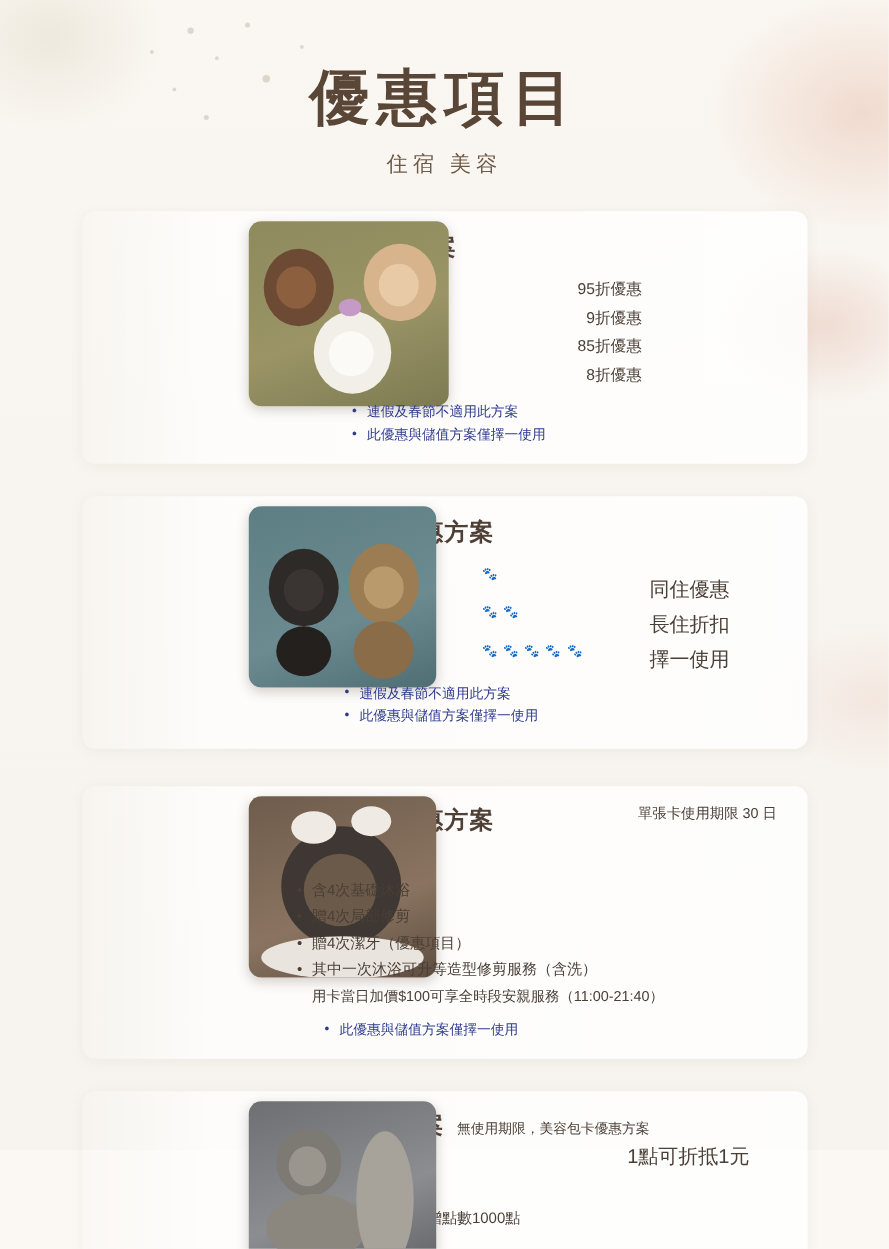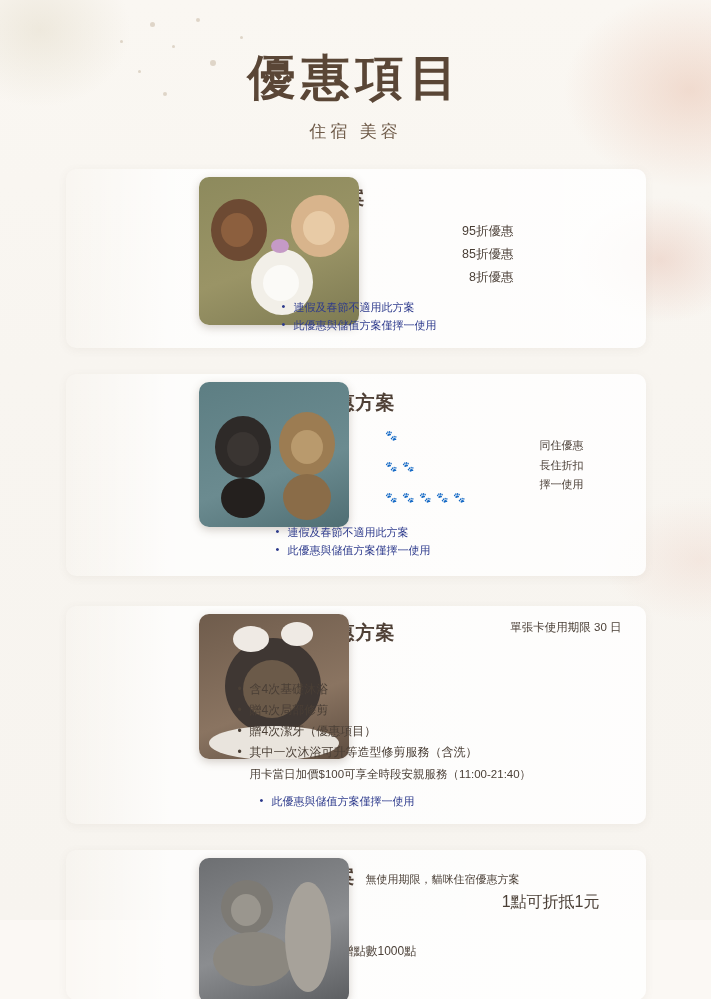--- a/index.html
+++ b/index.html
@@ -89,21 +89,21 @@
   #sec1 .notes { margin-top: 12px; padding-left: 36px; }
 
   
   #sec2 { margin-top: 26px; }
   #sec2 .photo { left: 133px; top: 8px; width: 150px; height: 145px;
     background: linear-gradient(160deg, #5d7e83 0%, #6b8b90 60%, #4f6e73 100%); }
   #sec2 .body { padding: 16px 20px 16px 170px; }
   #sec2 .catrow { display: flex; align-items: center; margin-top: 14px; font-size: 12.5px; color: #4a3f36; }
   #sec2 .catrow .lbl { min-width: 150px; }
   #sec2 .paws { letter-spacing: 1px; font-size: 11px; }
-  #sec2 .rightbox { position: absolute; right: 62px; top: 62px; font-size: 11px; color: #4a3f36; line-height: 1.75; }
+  #sec2 .rightbox { position: absolute; right: 62px; top: 62px; font-size: 16px; color: #4a3f36; line-height: 1.75; }
   #sec2 .notes { margin-top: 14px; padding-left: 40px; }
 
   
   #sec3 { margin-top: 30px; }
   #sec3 .photo { left: 133px; top: 8px; width: 150px; height: 145px;
     background: linear-gradient(160deg, #6f5c4c 0%, #8a7461 60%, #5e4d40 100%); }
   #sec3 .body { padding: 14px 16px 14px 170px; }
   #sec3 .expiry { position: absolute; right: 24px; top: 14px; font-size: 11.5px; color: #4a3f36; }
   #sec3 .content-label { margin-top: 10px; font-size: 12.5px; color: #4a3f36; }
   #sec3 ul.items { list-style: none; margin-top: 6px; }
@@ -164,20 +164,24 @@
         <div class="blob" style="left:52px;top:72px;width:62px;height:66px;background:#f2efe8;"></div>
         <div class="blob" style="left:64px;top:88px;width:36px;height:36px;background:#fbfaf7;"></div>
         <div class="blob" style="left:72px;top:62px;width:18px;height:14px;background:#c59ac6;"></div>
       </div>
       <div class="body">
         <div class="sec-title">長住優惠方案</div>
         <div class="plan-grid">
           <div class="pr">
             <span class="row-line">連續住宿7日</span>
             <span class="row-line">95折優惠</span>
+          </div>
+          <div class="pr">
+            <span class="row-line">連續住宿14日</span>
+            <span class="row-line">9折優惠</span>
           </div>
           <div class="pr">
             <span class="row-line">連續住宿21日</span>
             <span class="row-line">85折優惠</span>
           </div>
           <div class="pr">
             <span class="row-line">連續住宿28日</span>
             <span class="row-line">8折優惠</span>
           </div>
         </div>
@@ -271,21 +275,21 @@
     <div class="card">
       <div class="photo">
         <div class="blob" style="left:22px;top:22px;width:52px;height:54px;background:#7d7a74;"></div>
         <div class="blob" style="left:32px;top:36px;width:30px;height:32px;background:#9a968e;"></div>
         <div class="blob" style="left:14px;top:74px;width:80px;height:54px;background:#8b877f;"></div>
         <div class="blob" style="left:86px;top:24px;width:46px;height:110px;background:#a7a29a;"></div>
       </div>
       <div class="body">
         <div class="headline">
           <span class="sec-title">單筆儲值方案</span>
-          <span class="subnote">無使用期限，貓咪住宿優惠方案</span>
+          <span class="subnote">無使用期限，美容包卡優惠方案</span>
         </div>
         <div class="point">1點可折抵1元</div>
         <div class="amt-label">儲值金額</div>
         <div class="amt-row">
           <span class="a">10000元</span>
           <span>贈點數1000點</span>
         </div>
 
       </div>
     </div>

